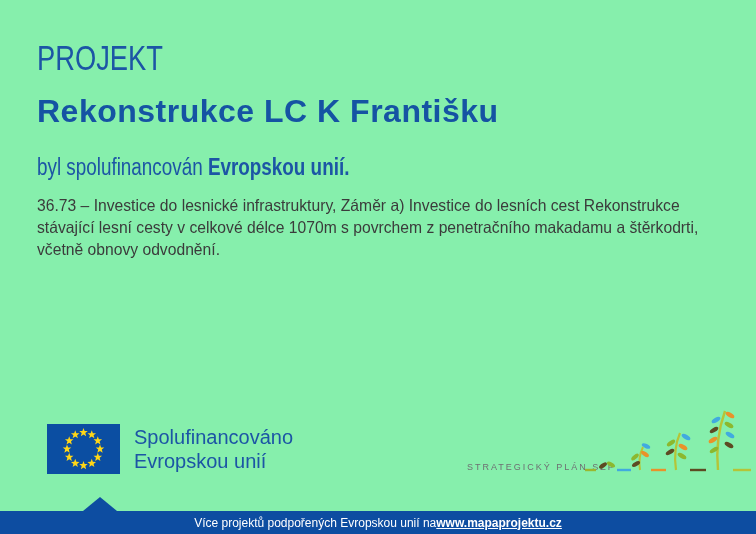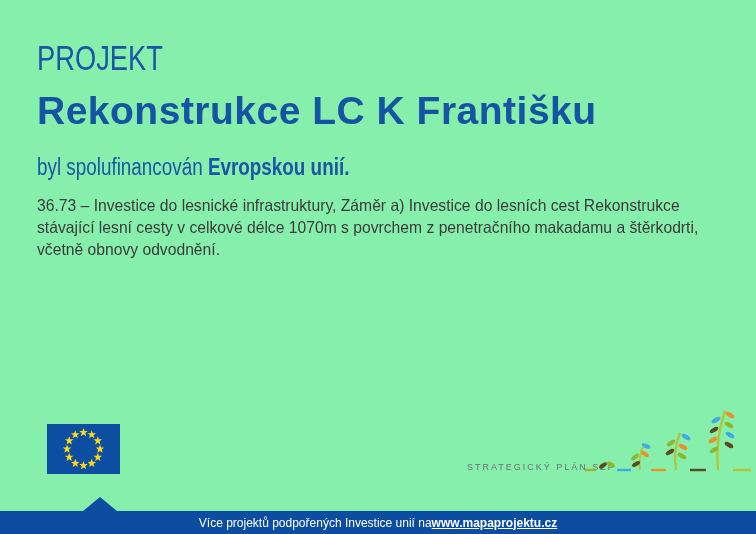--- a/index.html
+++ b/index.html
@@ -7,21 +7,21 @@
     position:relative;width:756px;height:534px;background:#86efac;
     font-family:"Liberation Sans",sans-serif;overflow:hidden;
   }
   
   .kicker{
     position:absolute;left:37px;top:38px;font-size:35px;line-height:40px;
     color:#1c55a5;font-weight:400;transform:scaleX(.78);transform-origin:0 50%;
     white-space:nowrap;
   }
   .title{
-    position:absolute;left:37px;top:88px;font-size:39px;line-height:46px;
+    position:absolute;left:37px;top:88px;font-size:32px;line-height:46px;
     color:#1553a3;font-weight:700;letter-spacing:.5px;white-space:nowrap;
   }
   .subtitle{
     position:absolute;left:37px;top:152px;font-size:23px;line-height:30px;
     color:#1c55a5;transform:scaleX(.82);transform-origin:0 50%;white-space:nowrap;
   }
   .subtitle b{font-weight:700;}
   
   .desc{
     position:absolute;left:37px;top:194px;font-size:16.5px;line-height:22px;
@@ -81,20 +81,24 @@
       <use href="#eu-star" transform="translate(53,25)"></use>
       <use href="#eu-star" transform="translate(50.79,33.25)"></use>
       <use href="#eu-star" transform="translate(44.75,39.29)"></use>
       <use href="#eu-star" transform="translate(36.5,41.5)"></use>
       <use href="#eu-star" transform="translate(28.25,39.29)"></use>
       <use href="#eu-star" transform="translate(22.21,33.25)"></use>
       <use href="#eu-star" transform="translate(20,25)"></use>
       <use href="#eu-star" transform="translate(22.21,16.75)"></use>
       <use href="#eu-star" transform="translate(28.25,10.71)"></use>
     </svg>
+    <div class="eu-text">
+      <div>Spolufinancováno</div>
+      <div>Evropskou unií</div>
+    </div>
   </div>
 
   <div class="szp-label">STRATEGICKÝ PLÁN SZP</div>
   <svg class="szp-plants" viewBox="0 0 170 68" xmlns="http://www.w3.org/2000/svg">
 
     <line x1="2" y1="63" x2="13" y2="63" stroke="#9ab82f" stroke-width="2.4"></line>
     <line x1="34" y1="63" x2="48" y2="63" stroke="#41aadf" stroke-width="2.4"></line>
     <line x1="68" y1="63" x2="83" y2="63" stroke="#e9922a" stroke-width="2.4"></line>
     <line x1="107" y1="63" x2="123" y2="63" stroke="#5d4a22" stroke-width="2.4"></line>
     <line x1="150" y1="63" x2="168" y2="63" stroke="#b5c437" stroke-width="2.4"></line>
@@ -121,17 +125,17 @@
     <ellipse cx="146" cy="18" rx="4.8" ry="2.2" fill="#8cb82e" transform="rotate(28 146 18)"></ellipse>
     <ellipse cx="131" cy="23" rx="4.8" ry="2.2" fill="#5d4a22" transform="rotate(-32 131 23)"></ellipse>
     <ellipse cx="147" cy="28" rx="4.8" ry="2.2" fill="#41aadf" transform="rotate(30 147 28)"></ellipse>
     <ellipse cx="130" cy="33" rx="4.8" ry="2.2" fill="#e9922a" transform="rotate(-30 130 33)"></ellipse>
     <ellipse cx="146" cy="38" rx="4.8" ry="2.2" fill="#5d4a22" transform="rotate(28 146 38)"></ellipse>
     <ellipse cx="131" cy="43" rx="4.8" ry="2.2" fill="#8cb82e" transform="rotate(-32 131 43)"></ellipse>
   </svg>
 
   <div class="bar-triangle"></div>
   <div class="bottom-bar">
-      <span>Více projektů podpořených Investice unií na </span>
+      <span>Více projektů podpořených Evropskou unií na </span>
       <b>www.mapaprojektu.cz</b>
     </div>
 
 </div>
 
 </body></html>

